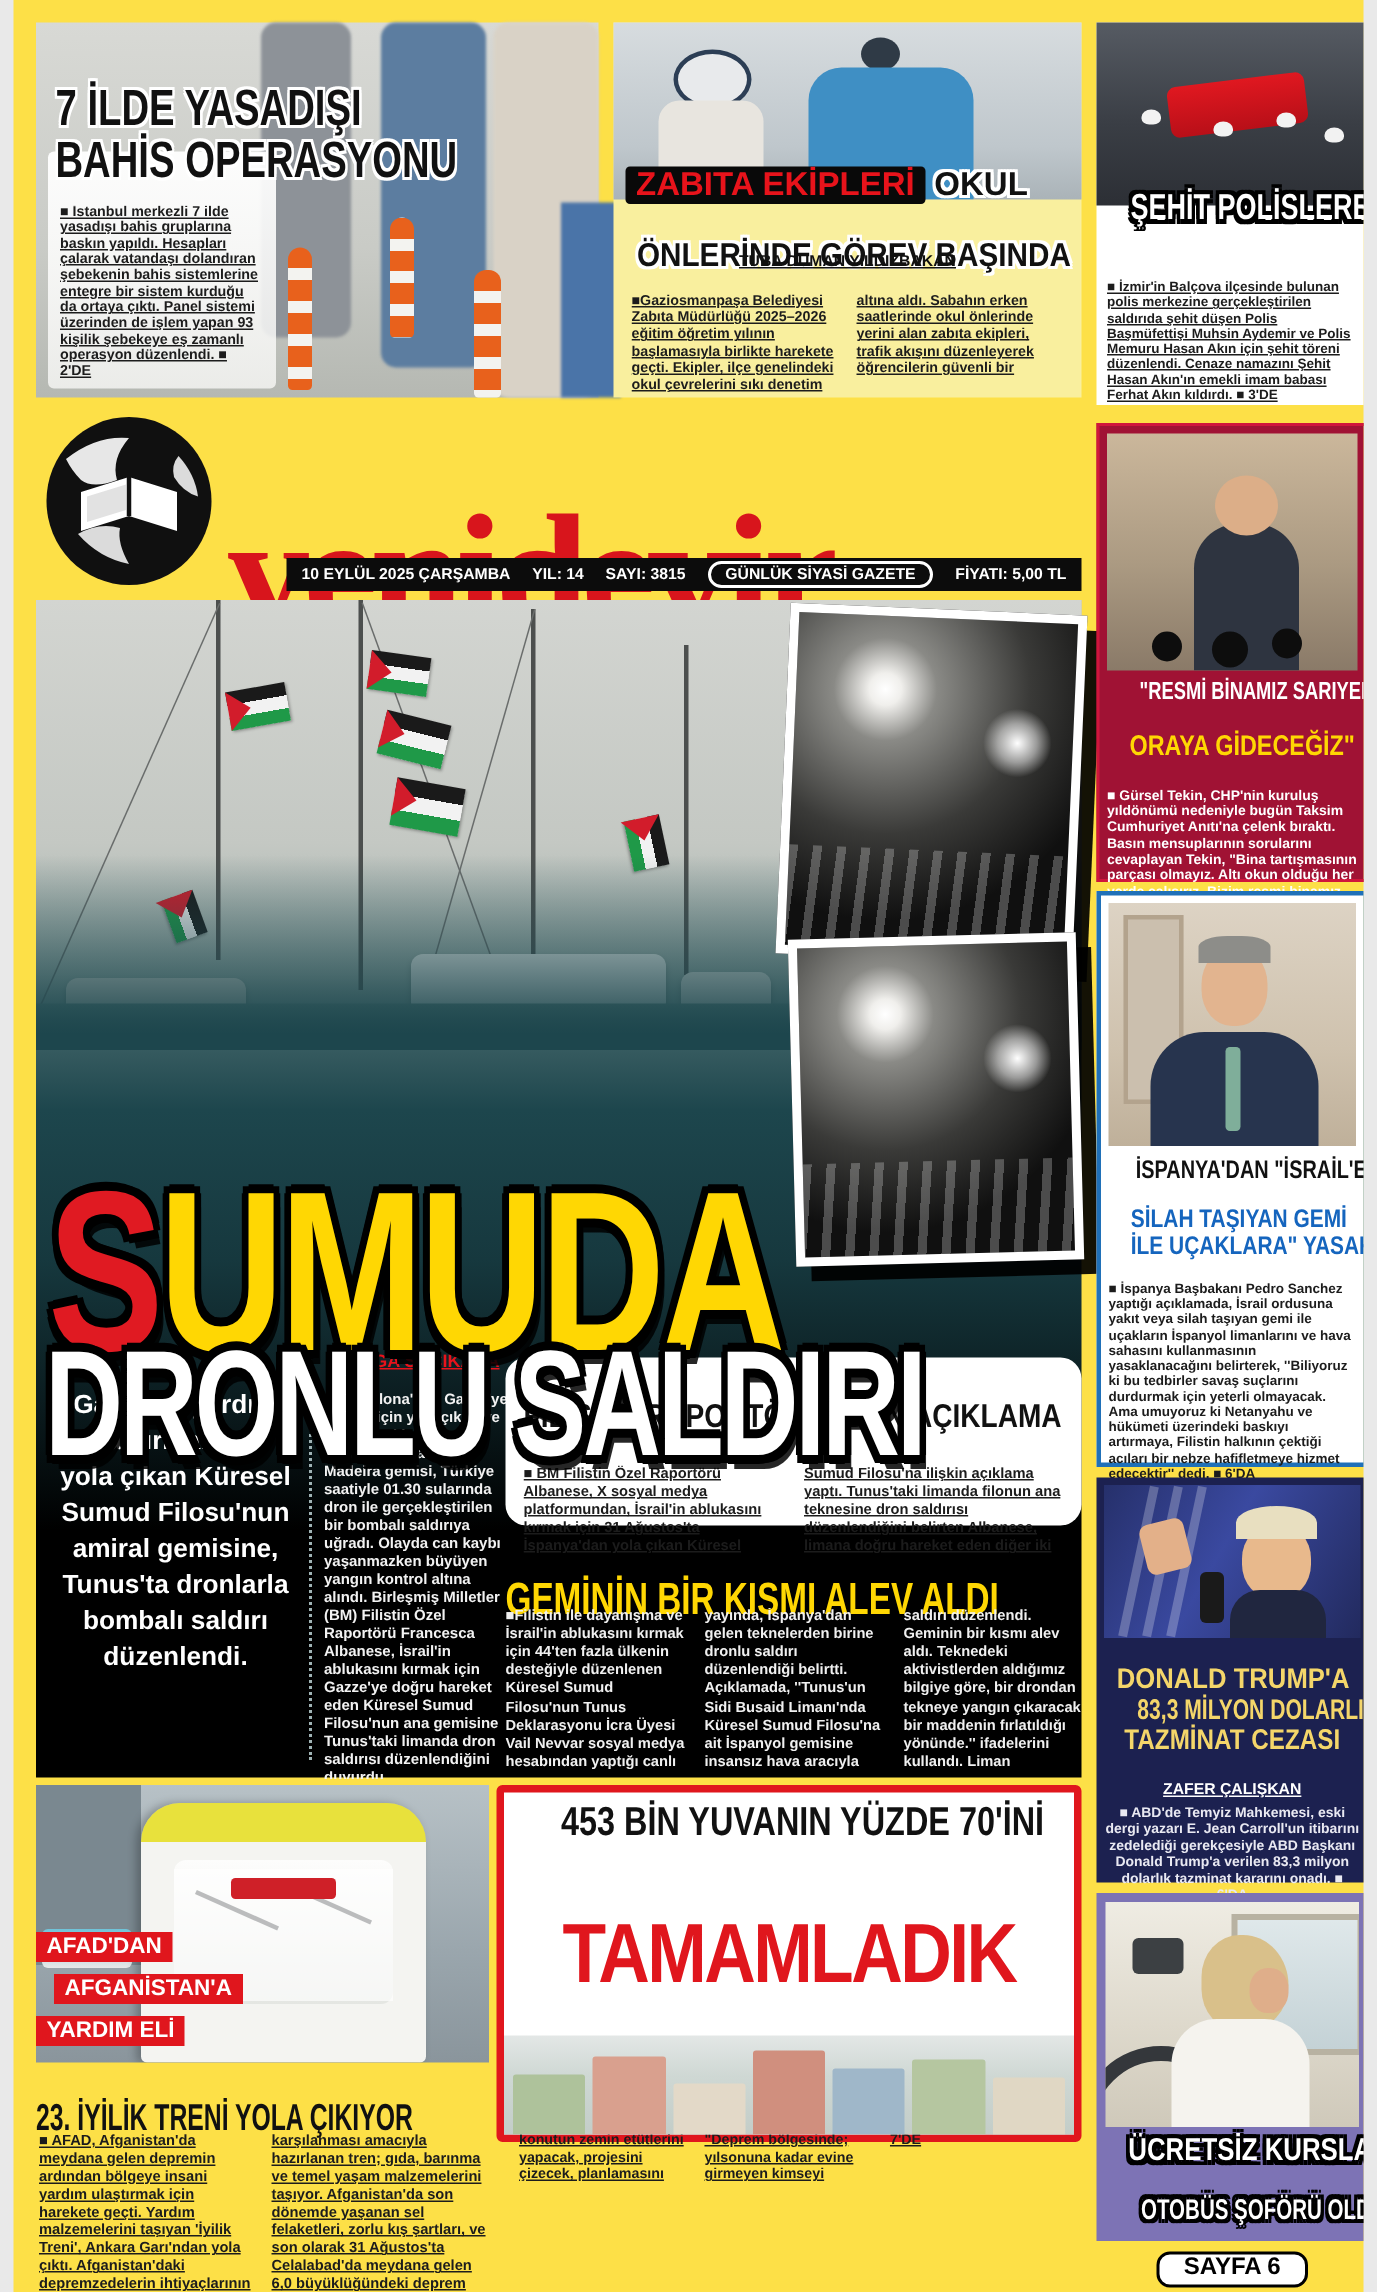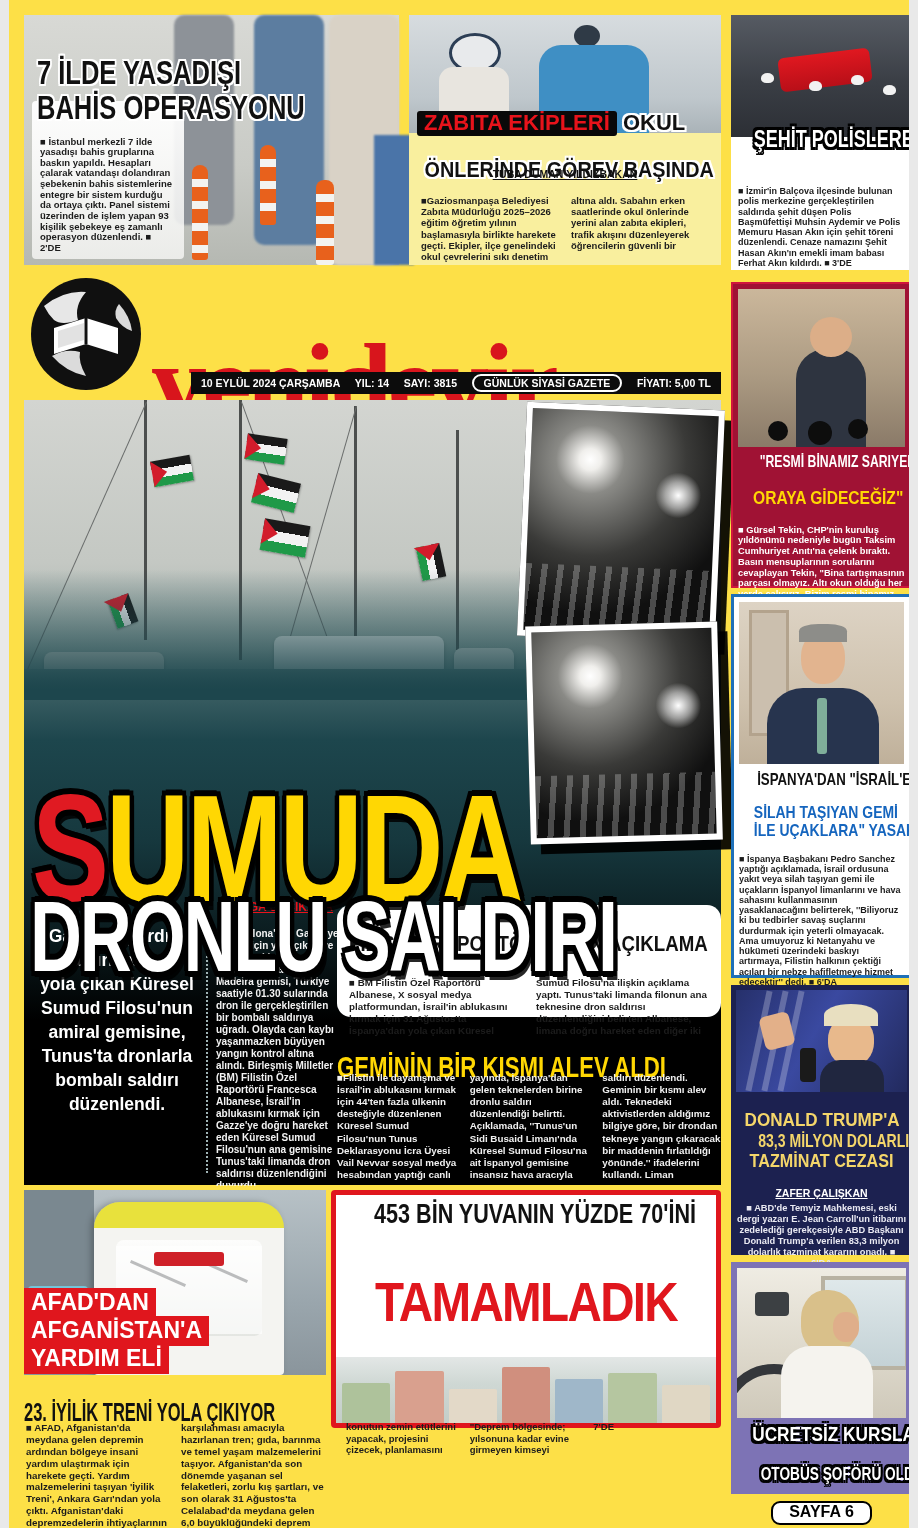--- a/index.html
+++ b/index.html
@@ -7,21 +7,21 @@
         font-family:"Liberation Sans",sans-serif;overflow:hidden;}
   .abs{position:absolute;}
   .photo{position:absolute;overflow:hidden;}
   i{display:block;position:absolute;}
   .hl{font-weight:bold;color:#111;line-height:1.02;}
   .cond{display:inline-block;white-space:nowrap;transform:scaleX(var(--s,1));transform-origin:left top;}
   .cond-c{display:block;white-space:nowrap;transform:scaleX(var(--s,1));transform-origin:center top;}
   .ow{text-shadow:-2px -2px 0 #fff,2px -2px 0 #fff,-2px 2px 0 #fff,2px 2px 0 #fff,0 -2px 0 #fff,0 2px 0 #fff,-2px 0 0 #fff,2px 0 0 #fff;}
   .ob{text-shadow:-3px -3px 0 #000,3px -3px 0 #000,-3px 3px 0 #000,3px 3px 0 #000,0 -3px 0 #000,0 3px 0 #000,-3px 0 0 #000,3px 0 0 #000;}
   .ob-big{text-shadow:-5px -5px 0 #000,5px -5px 0 #000,-5px 5px 0 #000,5px 5px 0 #000,0 -6px 0 #000,0 6px 0 #000,-6px 0 0 #000,6px 0 0 #000,6px 9px 0 rgba(0,0,0,.85);}
-  .body-txt{font-weight:bold;color:#1c1c1c;}
+  .body-txt{font-weight:bold;color:#1c1c1c;text-decoration:underline;}
   
   #bahis{left:15px;top:15px;width:375px;height:250px;background:linear-gradient(180deg,#d8d9d5,#c9cbc6 60%,#b5b8b2);}
   .fig{filter:blur(1px);}
   .bollard{position:absolute;width:16px;border-radius:8px 8px 3px 3px;
      background:repeating-linear-gradient(180deg,#e8611c 0 14px,#f3f3f0 14px 22px);}
   #bahis-textbg{left:8px;top:86px;width:152px;height:158px;background:linear-gradient(180deg,rgba(255,255,255,.95),rgba(248,248,246,.8));border-radius:4px;}
   #bahis-hl{left:13px;top:12px;font-size:34px;}
   #bahis-body{left:16px;top:112px;width:132px;height:134px;font-size:9.5px;line-height:1.12;overflow:hidden;}
   
   #zabita{left:400px;top:15px;width:312px;height:250px;background:#f9ef9e;}
@@ -77,21 +77,21 @@
   #raportor-hl{font-size:22px;}
   #raportor-body{margin-top:4px;height:68px;font-size:9.8px;line-height:1.22;column-count:2;column-gap:14px;overflow:hidden;}
   #alev-hl{left:313px;top:622px;font-size:30px;color:#ffd703;}
   #alev-body{left:313px;top:662px;width:386px;height:116px;color:#f0f0f0;font-size:9.8px;line-height:1.24;column-count:3;column-gap:12px;overflow:hidden;font-weight:bold;}
   
   #afad{left:15px;top:1190px;width:302px;height:338px;}
   #afad-photo{left:0;top:0;width:302px;height:185px;background:linear-gradient(180deg,#b7c1c6,#9aa6ad 60%,#8a959c);}
   .train{left:70px;top:12px;width:190px;height:173px;background:linear-gradient(180deg,#e8e13c 0 26px,#f4f4f1 26px);border-radius:26px 26px 4px 4px;box-shadow:-3px 0 6px rgba(0,0,0,.25);}
   .train .shield{left:22px;top:38px;width:146px;height:96px;background:linear-gradient(180deg,#fdfdfc,#e4e6e2);border-radius:8px;}
   .train .wiper{width:60px;height:3px;background:#3c4043;transform:rotate(24deg);}
-  .red-chip{position:absolute;background:#e0161d;color:#fff;font-weight:bold;font-size:23px;padding:1px 7px 2px;width:max-content;}
+  .red-chip{position:absolute;background:#e0161d;color:#fff;font-weight:bold;font-size:15px;padding:1px 7px 2px;width:max-content;}
   #afad-hl{left:0px;top:189px;font-size:25px;}
   #afad-body{left:2px;top:222px;width:298px;height:112px;font-size:9.8px;line-height:1.22;column-count:2;column-gap:12px;overflow:hidden;}
   
   #tamam{left:322px;top:1190px;width:390px;height:238px;background:#fff;border:5px solid #e0161d;border-radius:4px;box-sizing:border-box;}
   #tamam-hl1{margin-top:6px;font-size:27px;text-align:center;}
   #tamam-hl2{font-size:56px;color:#e0161d;text-align:center;line-height:.95;letter-spacing:-2px;}
   #tamam-body{margin:6px 10px 0;height:84px;font-size:9.5px;line-height:1.22;column-count:3;column-gap:11px;overflow:hidden;}
   #tamam-photo{left:0;bottom:0;width:380px;height:66px;background:linear-gradient(180deg,#e3e7e6,#cfd8d4 40%,#c3cdc8);display:flex;align-items:flex-end;gap:5px;padding:0 6px;box-sizing:border-box;}
   .bld{position:static!important;flex:1;border-radius:2px 2px 0 0;}
   
@@ -187,21 +187,21 @@
       <path d="M20 30 Q40 14 62 16 Q50 30 54 44 Q38 50 30 44 Q24 38 20 30Z" fill="#fff" opacity=".9"></path>
       <path d="M95 28 Q106 40 108 55 Q98 52 92 42 Q90 34 95 28Z" fill="#fff" opacity=".85"></path>
       <path d="M28 80 Q42 96 62 100 Q54 86 56 76 Q42 72 28 80Z" fill="#fff" opacity=".85"></path>
       <path d="M30 52 L62 42 L94 52 L94 78 L62 68 L30 78 Z" fill="#fff"></path>
       <path d="M34 55 L60 47 L60 64 L34 72 Z" fill="#101010" opacity=".12"></path>
       <line x1="62" y1="42" x2="62" y2="68" stroke="#101010" stroke-width="3"></line>
     </svg>
   </div>
   <h1 class="abs" id="paper-title">yenidevir</h1>
   <div class="abs" id="date-strip">
-    <span>10 EYLÜL 2024 ÇARŞAMBA</span>
+    <span>10 EYLÜL 2025 ÇARŞAMBA</span>
     <span>YIL: 14</span>
     <span>SAYI: 3815</span>
     <span class="pill">GÜNLÜK SİYASİ GAZETE</span>
     <span>FİYATI: 5,00 TL</span>
   </div>
 
   <section class="abs" id="sumud">
     <div class="photo" id="flotilla">
       <i class="mast" style="left:120px;top:0;height:240px;"></i>
       <i class="mast" style="left:215px;top:0;height:260px;"></i>
@@ -264,21 +264,21 @@
       <i style="left:0;top:0;width:70px;height:120px;background:#7a8890;"></i>
       <i style="left:4px;top:96px;width:60px;height:26px;background:linear-gradient(180deg,#6fc3d8,#e8e8e8);border-radius:4px;"></i>
       <div class="train" style="position:absolute;">
         <i class="shield"></i>
         <i class="wiper" style="left:34px;top:70px;"></i>
         <i class="wiper" style="left:96px;top:66px;"></i>
         <i style="left:22px;top:44px;width:146px;height:88px;background:rgba(255,255,255,.65);"></i>
         <i style="left:60px;top:50px;width:70px;height:14px;background:#cf2028;border-radius:3px;"></i>
       </div>
       <div class="red-chip" style="left:0;top:98px;">AFAD'DAN</div>
-      <div class="red-chip" style="left:0;top:126px;">AFGANİSTAN'A</div>
+      <div class="red-chip" style="left:12px;top:126px;">AFGANİSTAN'A</div>
       <div class="red-chip" style="left:0;top:154px;">YARDIM ELİ</div>
     </div>
     <h2 class="abs hl" id="afad-hl">
       <span class="cond" style="--s:.66;">23. İYİLİK TRENİ YOLA ÇIKIYOR</span>
     </h2>
     <p class="abs body-txt" id="afad-body">■ AFAD, Afganistan'da meydana gelen depremin ardından bölgeye insani yardım ulaştırmak için harekete geçti. Yardım malzemelerini taşıyan 'İyilik Treni', Ankara Garı'ndan yola çıktı. Afganistan'daki depremzedelerin ihtiyaçlarının karşılanması amacıyla hazırlanan tren; gıda, barınma ve temel yaşam malzemelerini taşıyor. Afganistan'da son dönemde yaşanan sel felaketleri, zorlu kış şartları, ve son olarak 31 Ağustos'ta Celalabad'da meydana gelen 6,0 büyüklüğündeki deprem nedeniyle binlerce insan hayatını kaybetti. ■ 7'DE</p>
   </section>
 
   <section class="abs" id="tamam">
     <h2 class="hl" id="tamam-hl1">

